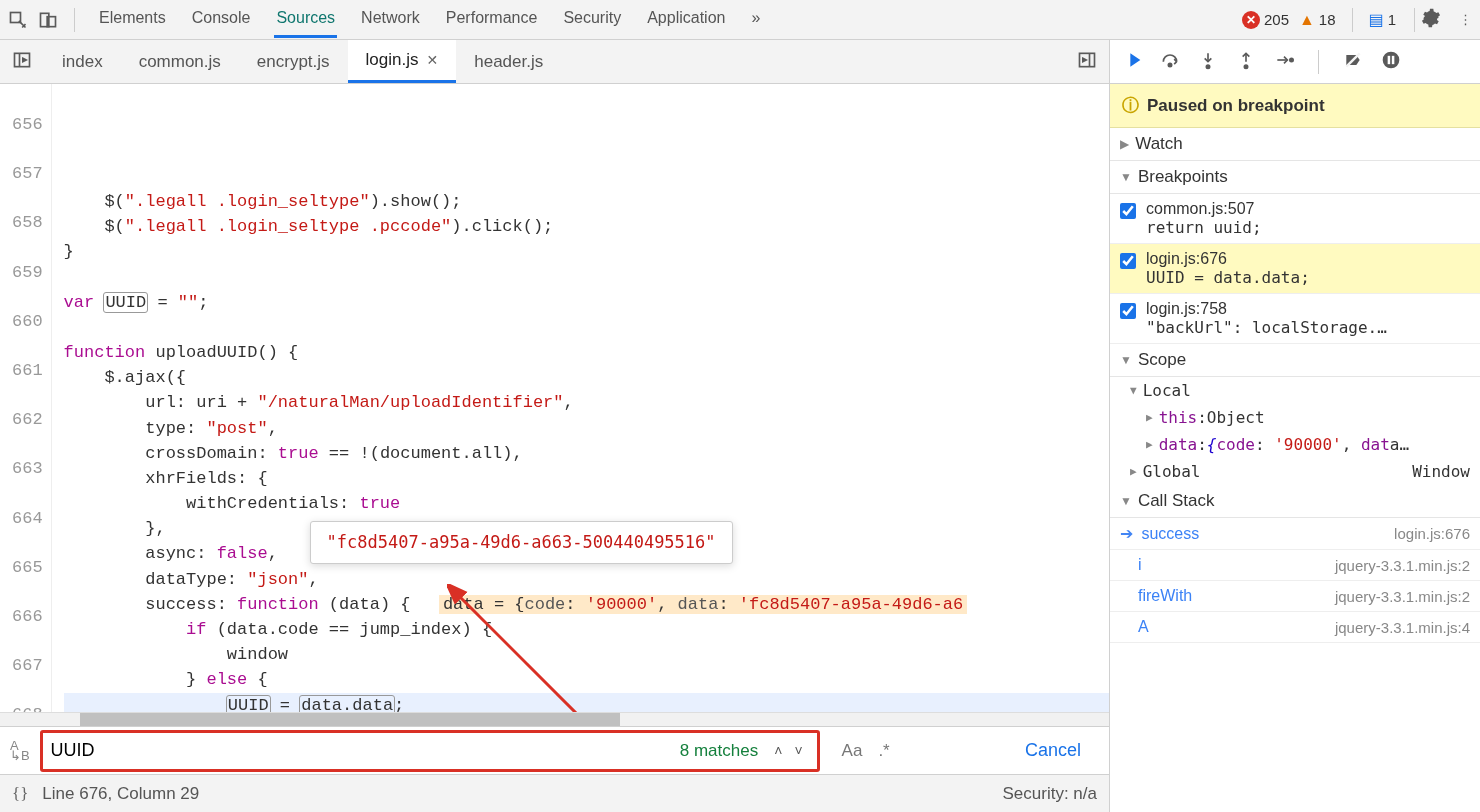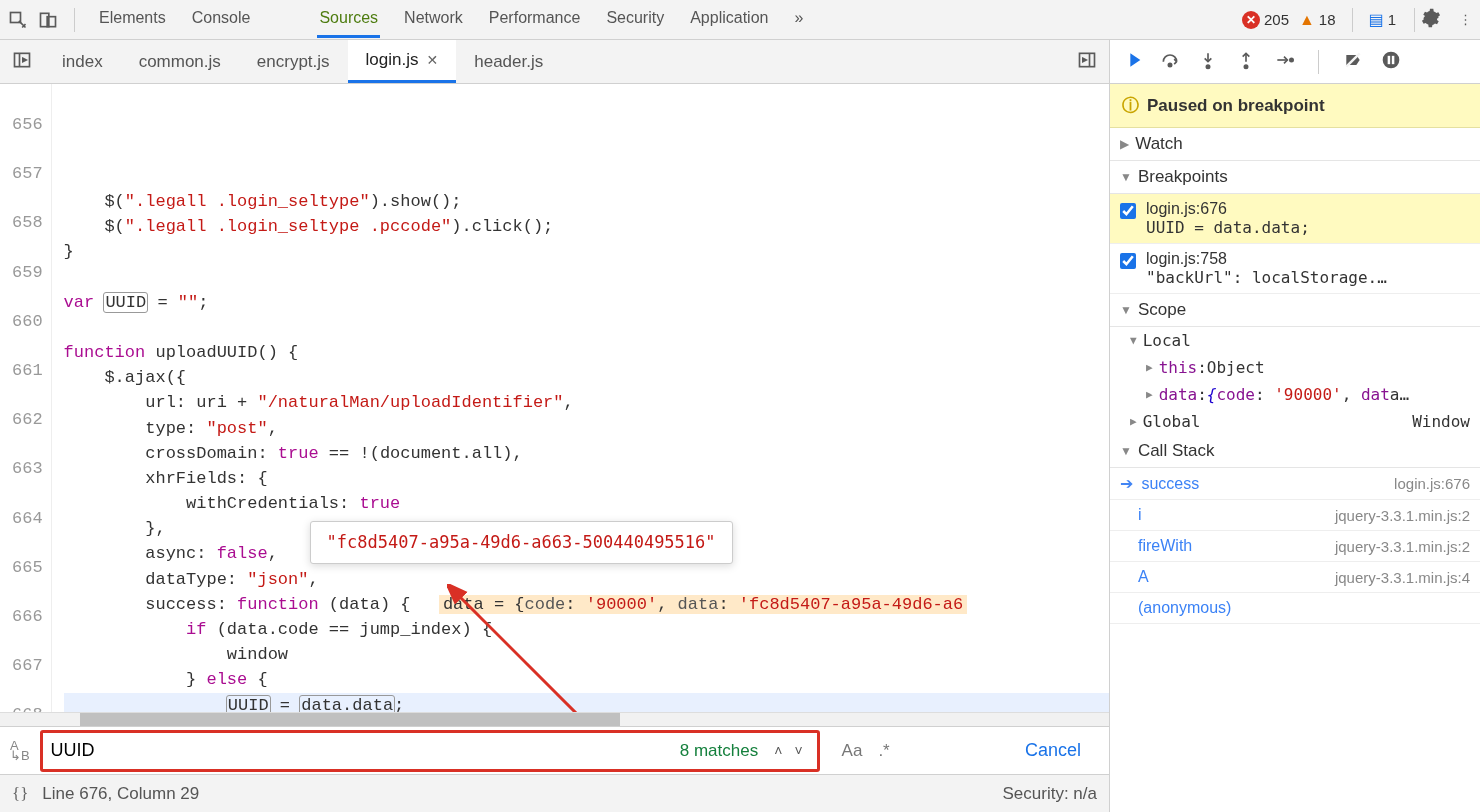--- a/index.html
+++ b/index.html
@@ -18,21 +18,21 @@
   height: 40px;
   border-bottom: 1px solid #d0d0d0;
   background: #f3f3f3;
   padding: 0 8px;
 }
 .toolbar-left { display: flex; align-items: center; gap: 10px; }
 .toolbar-icon { width: 20px; height: 20px; display: flex; align-items: center; justify-content: center; cursor: pointer; color: #5a5a5a; }
 .vsep { width: 1px; height: 24px; background: #ccc; margin: 0 6px; }
 .top-tabs { display: flex; gap: 22px; margin-left: 16px; }
 .top-tab { font-size: 16px; color: #555; padding: 8px 2px; cursor: pointer; }
-.top-tab.active { color: #4d7c0f; border-bottom: 3px solid #1a73e8; margin-left: 43px; }
+.top-tab.active { color: #0f766e; border-bottom: 3px solid #1a73e8; }
 .toolbar-spacer { flex: 1; }
 .status-chips { display: flex; align-items: center; gap: 10px; margin-right: 12px; }
 .chip { display: flex; align-items: center; gap: 4px; font-size: 15px; }
 .badge-circle { display: inline-flex; align-items: center; justify-content: center; width: 18px; height: 18px; border-radius: 50%; color: #fff; font-size: 12px; font-weight: bold; }
 .err { background: #d93025; }
 .warn-tri { color: #e37400; font-size: 16px; }
 .msg-ico { color: #1a73e8; font-size: 16px; }
 .settings-icons { display: flex; align-items: center; gap: 18px; color: #5a5a5a; }
 .main-area { display: flex; height: calc(100% - 40px); }
 .left-panel { flex: 1; display: flex; flex-direction: column; border-right: 1px solid #d0d0d0; }
@@ -324,20 +324,27 @@
     <div class="section-header">
         <span class="tri">▶</span>
         <span>Watch</span>
       </div>
 
     <div class="section-header">
         <span class="tri">▼</span>
         <span>Breakpoints</span>
       </div>
     <div id="bplist">
+        <div class="bp-item">
+          <input type="checkbox" class="cb" checked="" style="">
+          <div class="bp-text">
+            <div class="loc">common.js:507</div>
+            <div class="snip">return uuid;</div>
+          </div>
+        </div>
         <div class="bp-item hl">
           <input type="checkbox" class="cb" checked="" style="">
           <div class="bp-text">
             <div class="loc">login.js:676</div>
             <div class="snip">UUID = data.data;</div>
           </div>
         </div>
         <div class="bp-item">
           <input type="checkbox" class="cb" checked="" style="">
           <div class="bp-text">
@@ -396,21 +403,15 @@
           <span class="fn">fireWith</span>
           <span class="stack-spacer"></span>
           <span class="loc">jquery-3.3.1.min.js:2</span>
         </div>
         <div class="stack-row">
           <span style="width:18px;display:inline-block"></span>
           <span class="fn">A</span>
           <span class="stack-spacer"></span>
           <span class="loc">jquery-3.3.1.min.js:4</span>
         </div>
-        <div class="stack-row">
-          <span style="width:18px;display:inline-block"></span>
-          <span class="fn">(anonymous)</span>
-          <span class="stack-spacer"></span>
-          <span class="loc"></span>
-        </div>
       </div>
   </div>
 </div>
 
 </body></html>

